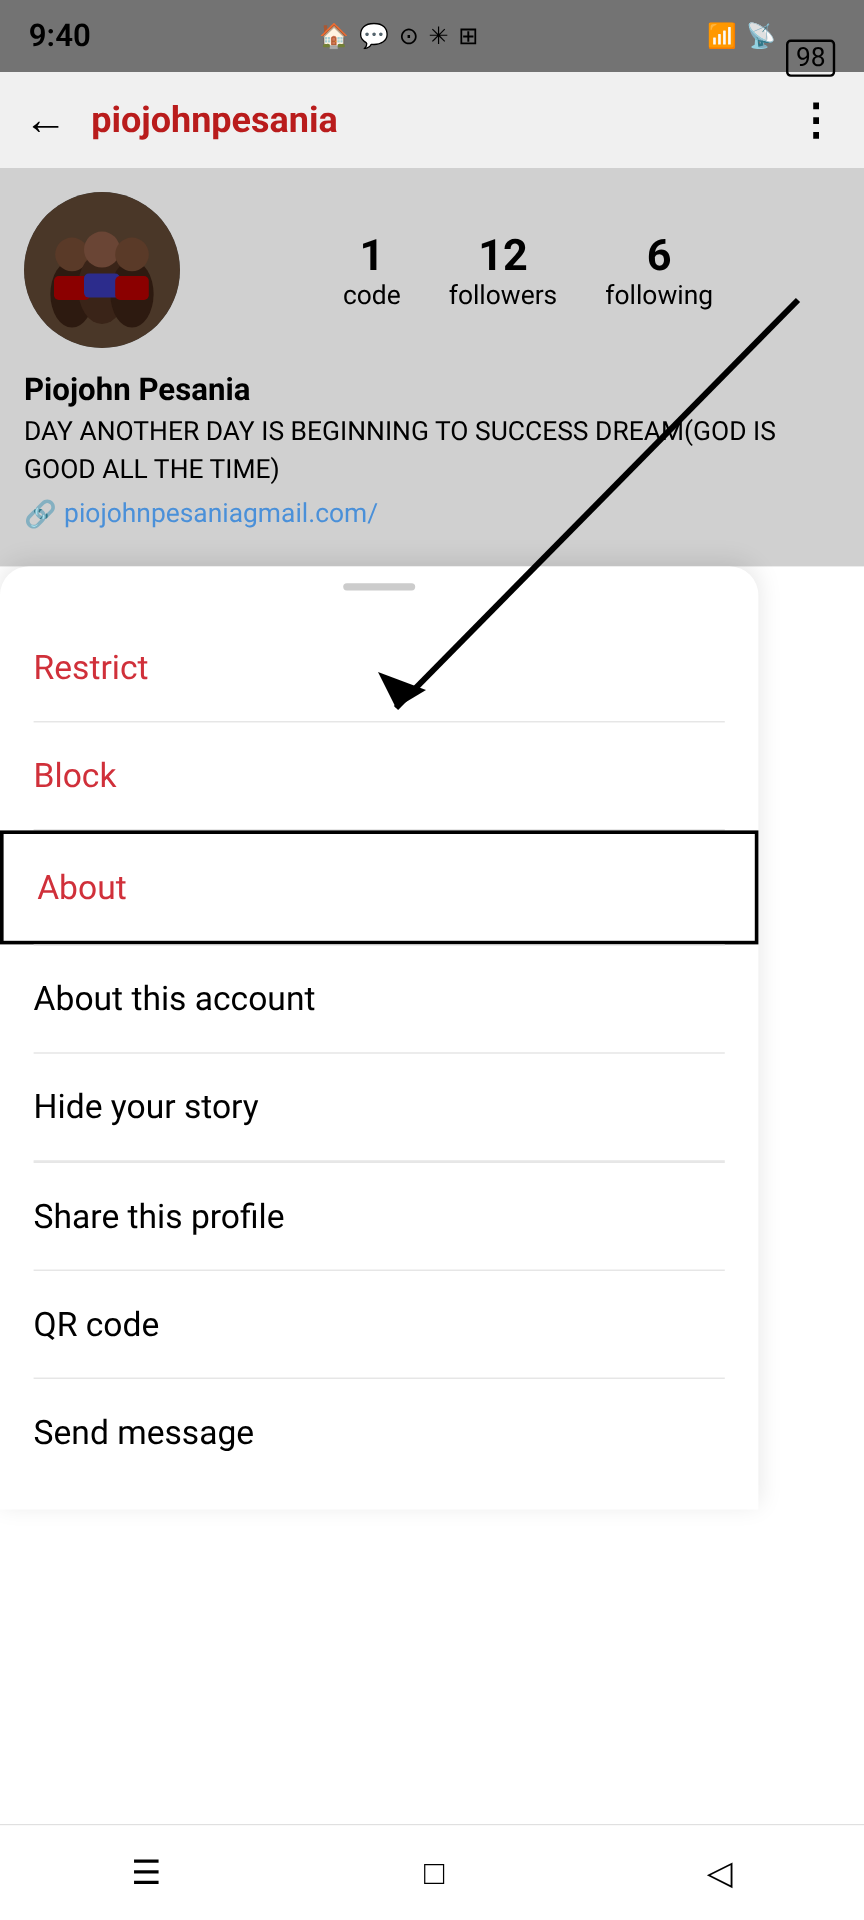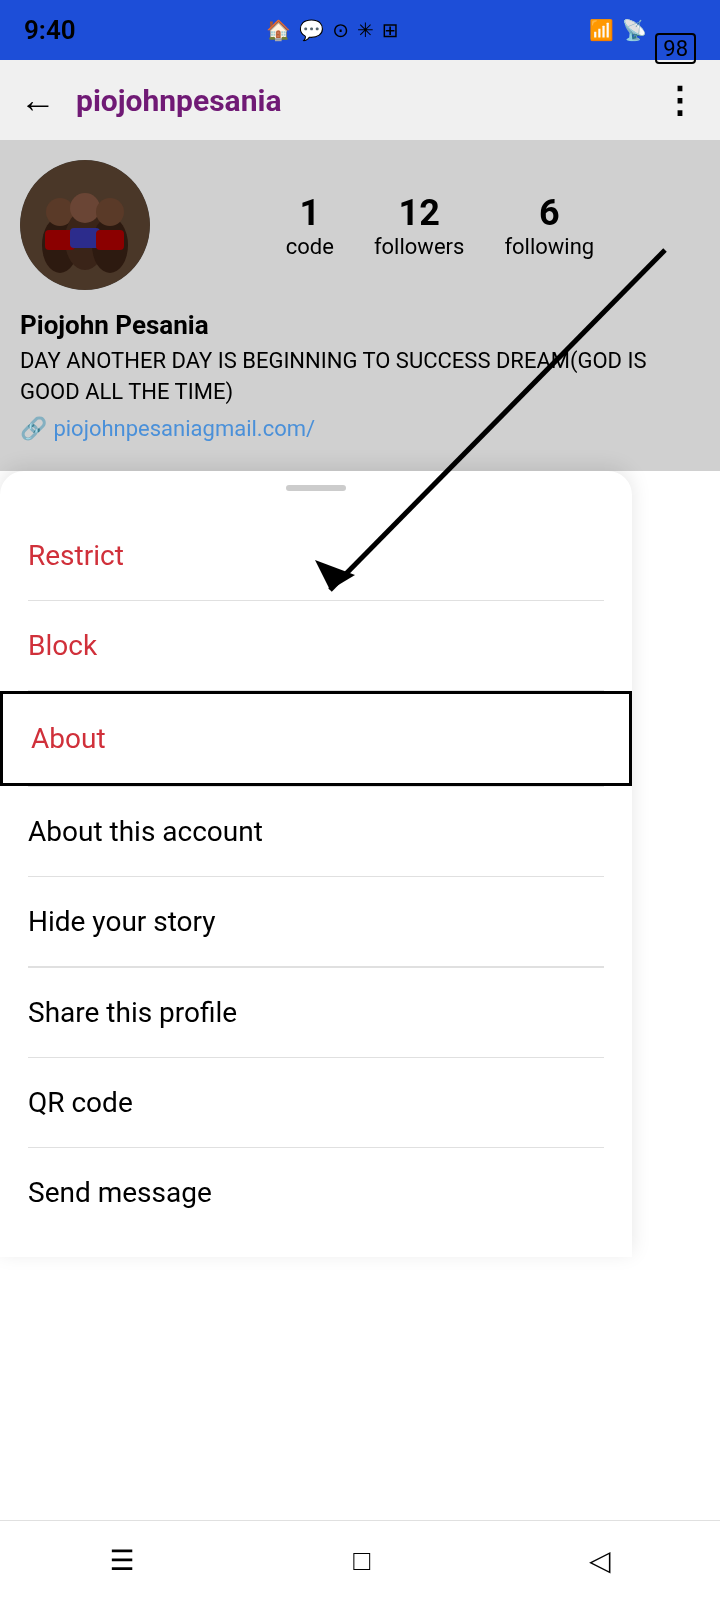--- a/index.html
+++ b/index.html
@@ -9,21 +9,21 @@
       min-height: 1600px;
       font-family: -apple-system, BlinkMacSystemFont, 'Segoe UI', Roboto, sans-serif;
       background: #fff;
       overflow-x: hidden;
     }
 
     
     .status-bar {
       width: 720px;
       height: 60px;
-      background: #1d4ed8;
+      background: #737373;
       display: flex;
       align-items: center;
       justify-content: space-between;
       padding: 0 24px;
     }
     .status-time {
       font-size: 26px;
       font-weight: 600;
       color: #000;
     }
@@ -65,21 +65,21 @@
     }
     .back-arrow {
       font-size: 36px;
       font-weight: 300;
       color: #000;
       cursor: pointer;
     }
     .header-username {
       font-size: 30px;
       font-weight: 700;
-      color: #701a75;
+      color: #b91c1c;
     }
     .header-menu {
       font-size: 36px;
       font-weight: 900;
       color: #000;
       cursor: pointer;
       letter-spacing: 2px;
     }
 
     

